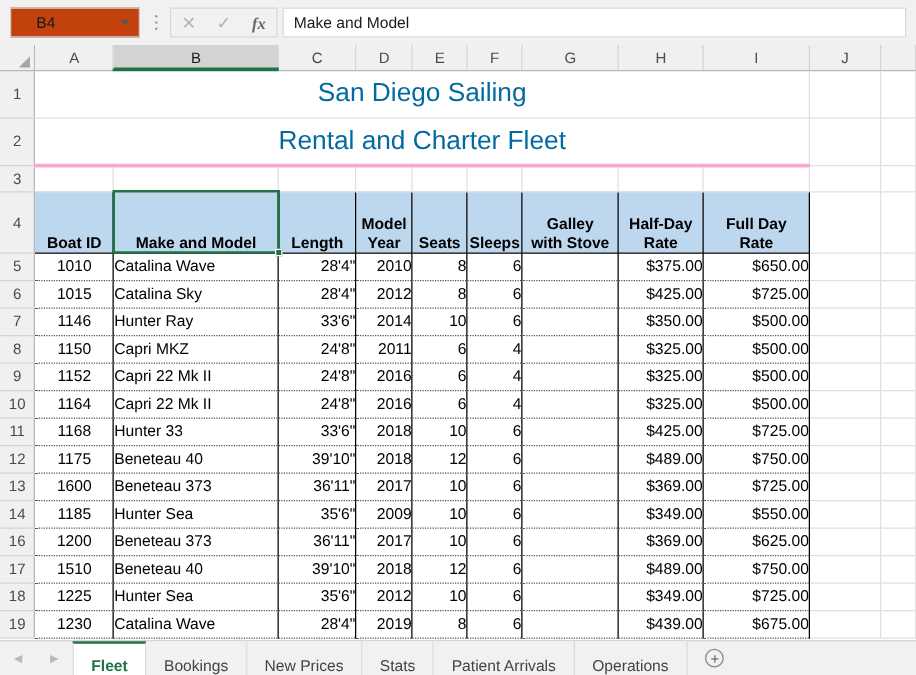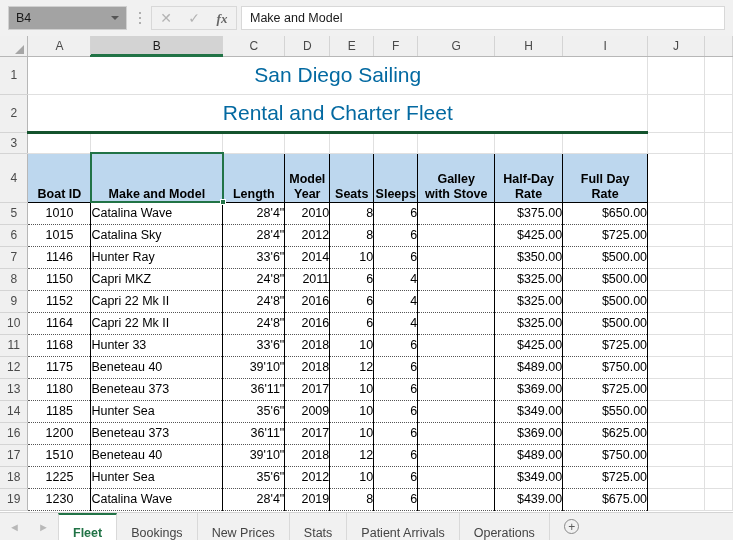--- a/index.html
+++ b/index.html
@@ -13,26 +13,26 @@
 
   
   #formula-bar {
     position: absolute; left: 0; top: 0;
     width: 733px; height: 36px;
     background: #f1f1f1;
     display: flex; align-items: center;
   }
   #name-box {
     margin-left: 8px;
-    width: 119px; height: 24px;
-    background: #a3a3a3;
+    width: 104px; height: 24px;
+    background: #c2410c;
     border: 1px solid #d0d0d0;
     display: flex; align-items: center;
     font-size: 12.5px; color: #1a1a1a;
-    padding-left: 7px;
+    padding-left: 20px;
     position: relative;
   }
   #name-box .nb-text { flex: 1; }
   #name-box .caret {
     width: 0; height: 0;
     border-left: 4px solid transparent;
     border-right: 4px solid transparent;
     border-top: 4px solid #555;
     margin-right: 7px;
   }
@@ -137,21 +137,21 @@
   
   .title-cell {
     text-align: center;
     font-size: 21px;
     color: #0369a1;
     border-right: 1px solid #e0e0e0;
     border-bottom: 1px solid #e0e0e0;
     background: #fff;
     vertical-align: middle;
   }
-  .title-cell.underline { border-bottom: 3px solid #14532d; }
+  .title-cell.underline { border-bottom: 3px solid #f9a8d4; }
 
   
   .hdr {
     background: #BDD7EE;
     font-weight: bold;
     text-align: center;
     vertical-align: bottom;
     padding-bottom: 2px;
     border-right: 1px solid #000;
     border-bottom: 1px solid #000;
@@ -472,21 +472,21 @@
           <td class="dcell r">12</td>
           <td class="dcell r">6</td>
           <td class="dcell l"></td>
           <td class="dcell r">$489.00</td>
           <td class="dcell r">$750.00</td>
           <td class="cell"></td>
           <td class="cell"></td>
         </tr>
         <tr style="height: 22px;">
           <th class="rowhead">13</th>
-          <td class="dcell c first">1180</td>
+          <td class="dcell c first">1600</td>
           <td class="dcell l">Beneteau 373</td>
           <td class="dcell r">36'11"</td>
           <td class="dcell r">2017</td>
           <td class="dcell r">10</td>
           <td class="dcell r">6</td>
           <td class="dcell l"></td>
           <td class="dcell r">$369.00</td>
           <td class="dcell r">$725.00</td>
           <td class="cell"></td>
           <td class="cell"></td>

